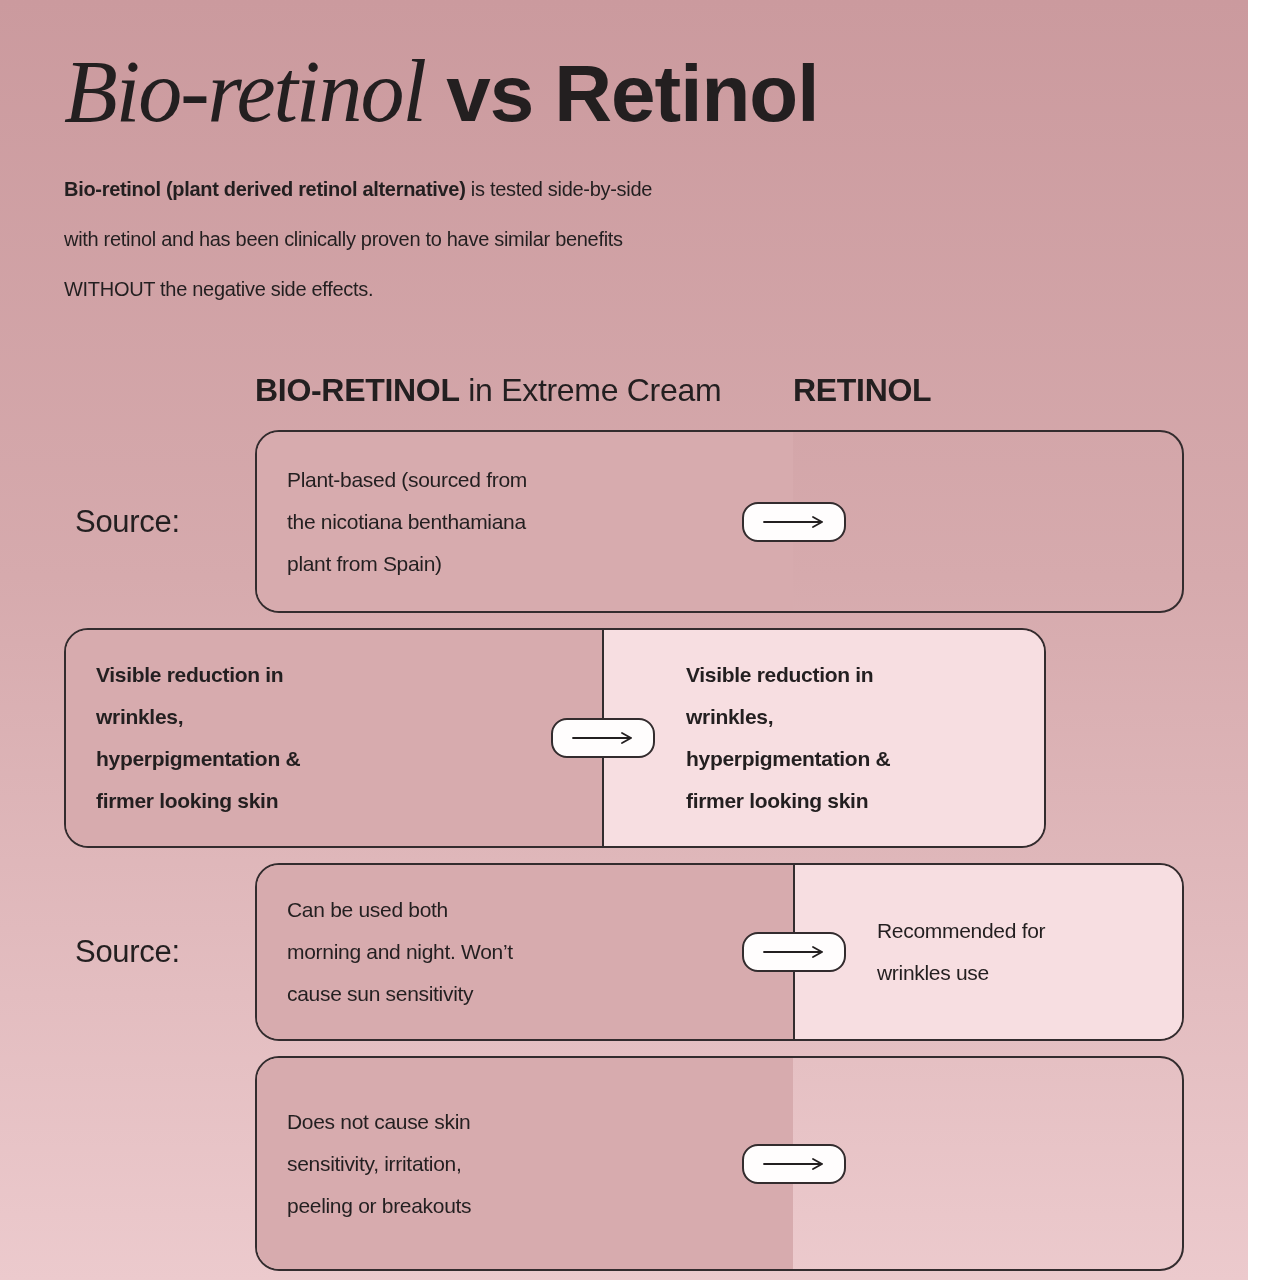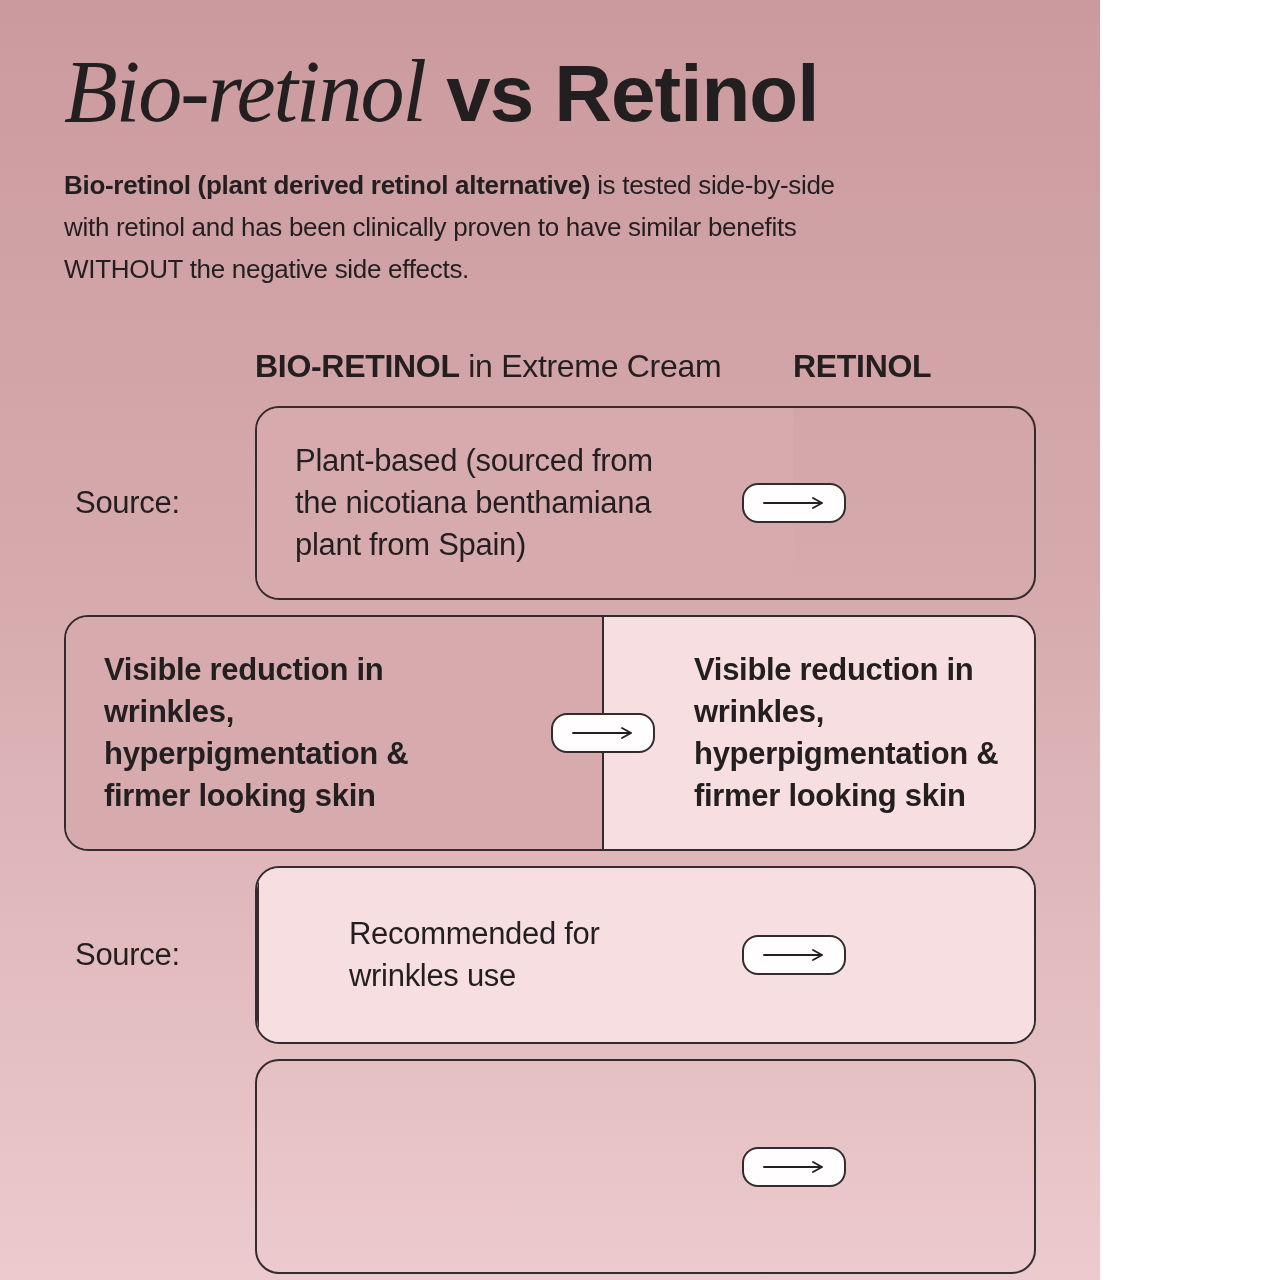--- a/index.html
+++ b/index.html
@@ -1,18 +1,18 @@
 <!DOCTYPE html>
 <html style="--bg-top: #cb9a9e; --bg-mid: #d6aaad; --bg-bottom: #eccacd; --cell-left-bg: #d7abae; --cell-right-bg: #f7dee1; --border: #332c2e; --text: #231f20; --pill-bg: #fffdfd;"><head>
 <meta charset="utf-8">
 <style>
   html,body{margin:0;padding:0;}
   .canvas{
     position:relative;
-    width:1100px;height:1280px;
+    width:1248px;height:1280px;
     overflow:hidden;
     box-sizing:border-box;
     padding:46px 64px 16px 64px;
     background:linear-gradient(180deg,
       var(--bg-top,#cb9a9e) 0%,
       var(--bg-mid,#d6aaad) 45%,
       var(--bg-bottom,#eccacd) 100%);
     color:var(--text,#231f20);
     font-family:"Liberation Sans","DejaVu Sans",sans-serif;
     letter-spacing:-0.3px;
@@ -30,22 +30,22 @@
     letter-spacing:-2px;
   }
   .title .versus{
     font-family:"Liberation Sans","DejaVu Sans",sans-serif;
     font-weight:bold;
     font-size:80px;
     letter-spacing:-1px;
   }
   .intro{
     margin:26px 0 0 0;
-    font-size:26px;
-    line-height:42px;
+    font-size:20px;
+    line-height:50px;
     white-space:pre-line;
     max-width:1160px;
   }
   .intro b{font-weight:bold;}
   .col-headers{
     display:flex;
     align-items:baseline;
     margin:58px 0 0 191px;
     font-size:32px;
     line-height:36px;
@@ -92,22 +92,22 @@
     background:var(--cell-left-bg,#d7abae);
     padding:24px 20px 24px 30px;
   }
   .cell-right{
     flex:1 1 auto;
     background:var(--cell-right-bg,#f7dee1);
     border-left:2px solid var(--border,#332c2e);
     padding:24px 14px 24px 82px;
   }
   .cell-text{
-    margin:8px;
-    font-size:31px;
+    margin:0;
+    font-size:21px;
     line-height:42px;
     white-space:pre-line;
   }
   .pill{
     position:absolute;
     left:537px;top:50%;
     transform:translate(-50%,-50%);
     width:104px;height:40px;
     background:var(--pill-bg,#fffdfd);
     border:2px solid var(--border,#332c2e);
@@ -171,35 +171,45 @@
           <svg width="66" height="16" viewBox="0 0 66 16">
               <path d="M3 8 H61 M52 3 L61 8 M52 13 L61 8" fill="none" stroke="#231f20" stroke-width="1.8" stroke-linecap="round"></path>
             </svg>
         </div>
       </div>
     </div>
 
     <div class="row">
       <div class="row-label">Source:</div>
       <div class="box">
+        <div class="cell cell-left">
+          <p class="cell-text">Can be used both
+morning and night. Won’t
+cause sun sensitivity</p>
+        </div>
         <div class="cell cell-right">
           <p class="cell-text">Recommended for
 wrinkles use</p>
         </div>
         <div class="pill">
           <svg width="66" height="16" viewBox="0 0 66 16">
               <path d="M3 8 H61 M52 3 L61 8 M52 13 L61 8" fill="none" stroke="#231f20" stroke-width="1.8" stroke-linecap="round"></path>
             </svg>
         </div>
       </div>
     </div>
 
     <div class="row">
       <div class="row-label"></div>
       <div class="box">
+        <div class="cell cell-left">
+          <p class="cell-text">Does not cause skin
+sensitivity, irritation,
+peeling or breakouts</p>
+        </div>
         <div class="pill">
           <svg width="66" height="16" viewBox="0 0 66 16">
               <path d="M3 8 H61 M52 3 L61 8 M52 13 L61 8" fill="none" stroke="#231f20" stroke-width="1.8" stroke-linecap="round"></path>
             </svg>
         </div>
       </div>
     </div>
 
   </div>
 </div>

